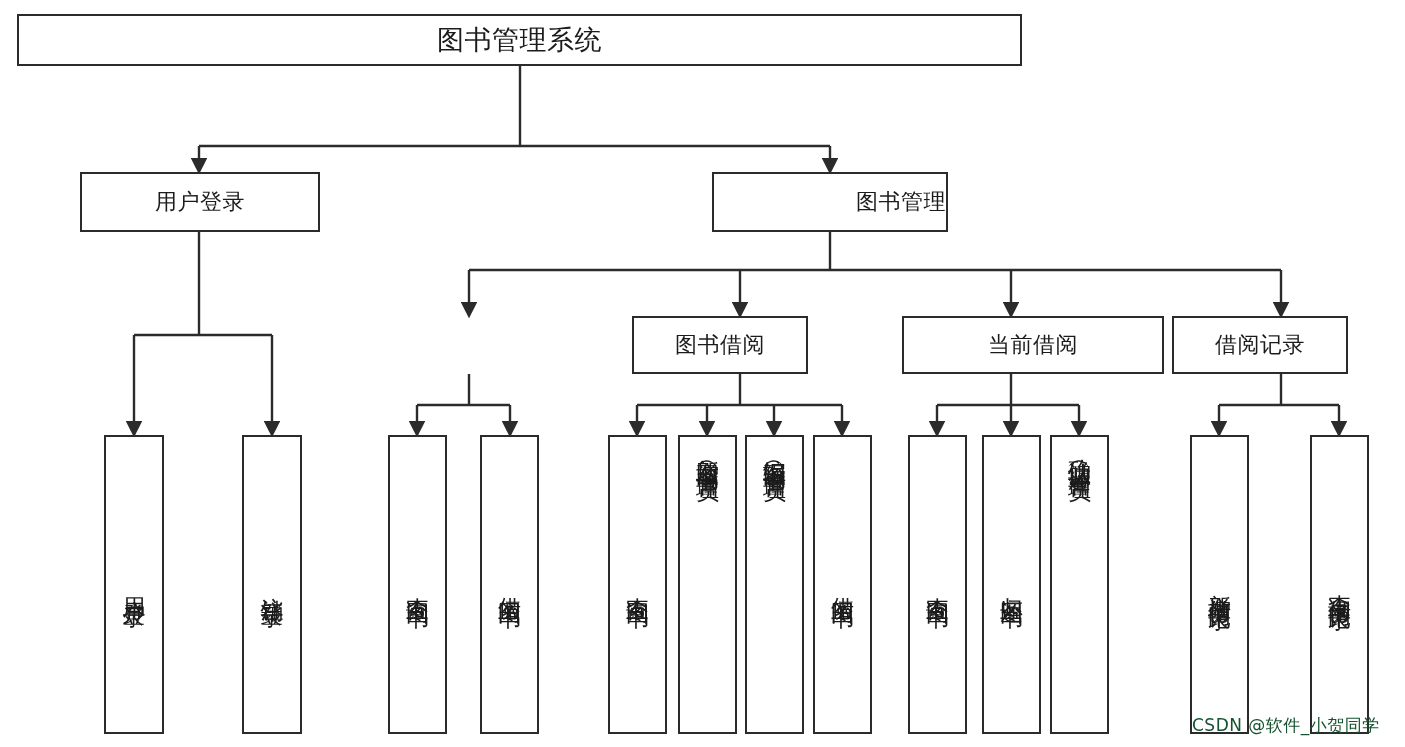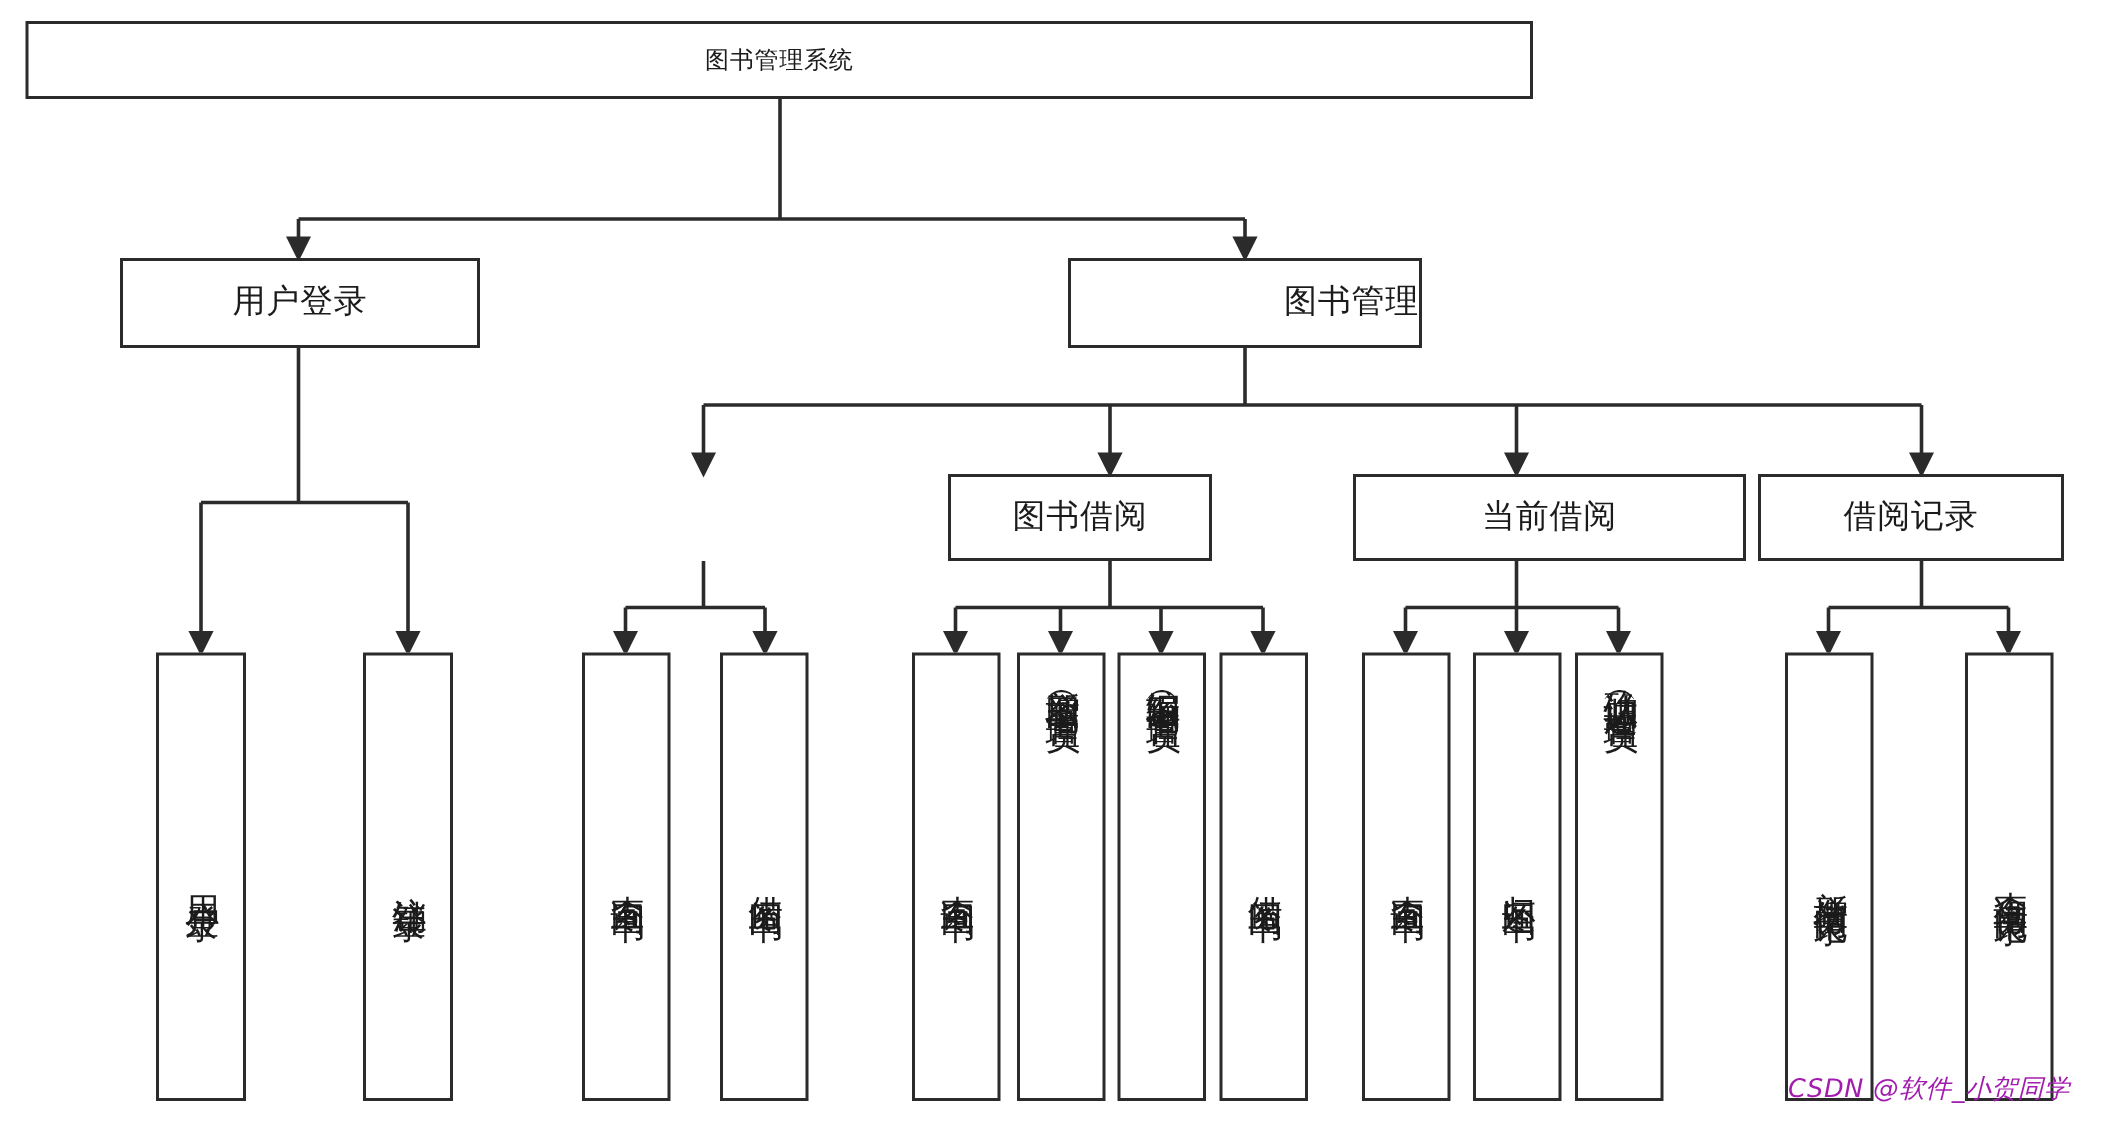--- a/index.html
+++ b/index.html
@@ -39,21 +39,21 @@
     display: block;
     text-align: center;
     line-height: 1.12;
     letter-spacing: 0.5px;
   }
   
   .node.h .node-label {
     font-size: 22px;
   }
   .node.root .node-label {
-    font-size: 16px;
+    font-size: 27px;
   }
   
   .node.v {
     align-items: flex-start;
     justify-content: center;
     padding-top: 4px;
   }
   .node.v .node-label {
     writing-mode: vertical-rl;
     text-orientation: upright;
@@ -63,25 +63,24 @@
     white-space: nowrap;
   }
   
   .node.v.center {
     align-items: center;
     padding-top: 0;
   }
   .watermark {
     position: absolute;
     font-size: 17px;
-    color: #a21caf;
+    color: #14532d;
     white-space: nowrap;
     letter-spacing: 0.5px;
     pointer-events: none;
-    font-style: italic;
   }
 </style>
 </head>
 <body>
 
 <div id="diagram-root">
 
   <svg id="edges-layer" viewBox="0 0 1405 747" width="1405" height="747" aria-hidden="true">
     <defs>
       <marker id="arrow" viewBox="0 0 12 12" refX="6" refY="6" markerWidth="7" markerHeight="7" orient="auto-start-reverse">
@@ -146,21 +145,21 @@
 
 
   <div class="node h" style="left: 632px; top: 316px; width: 176px; height: 58px;">
     <span class="node-label">图书借阅</span>
   </div>
 
   <div class="node h" style="left: 902px; top: 316px; width: 262px; height: 58px;">
     <span class="node-label">当前借阅</span>
   </div>
 
-  <div class="node h" style="left: 1172px; top: 316px; width: 204px; height: 58px;">
+  <div class="node h" style="left: 1172px; top: 316px; width: 176px; height: 58px;">
     <span class="node-label">借阅记录</span>
   </div>
 
   <div class="node v center" style="left: 104px; top: 435px; width: 60px; height: 299px;">
     <span class="node-label">用户登录</span>
   </div>
   <div class="node v center" style="left: 242px; top: 435px; width: 60px; height: 299px;">
     <span class="node-label">注销登录</span>
   </div>
 

